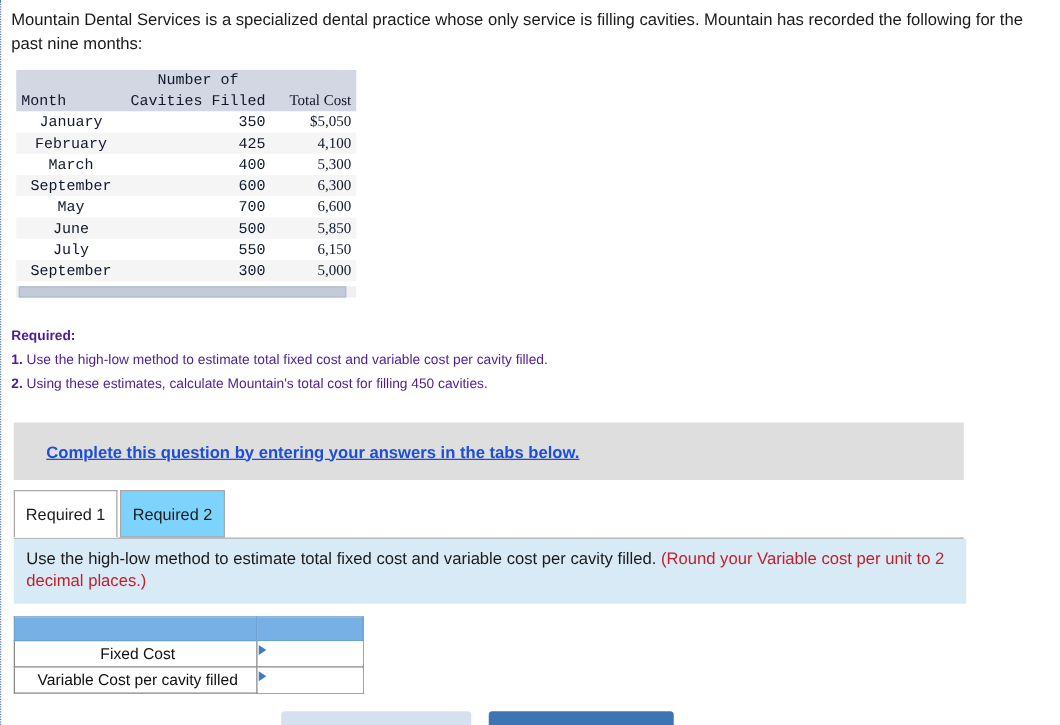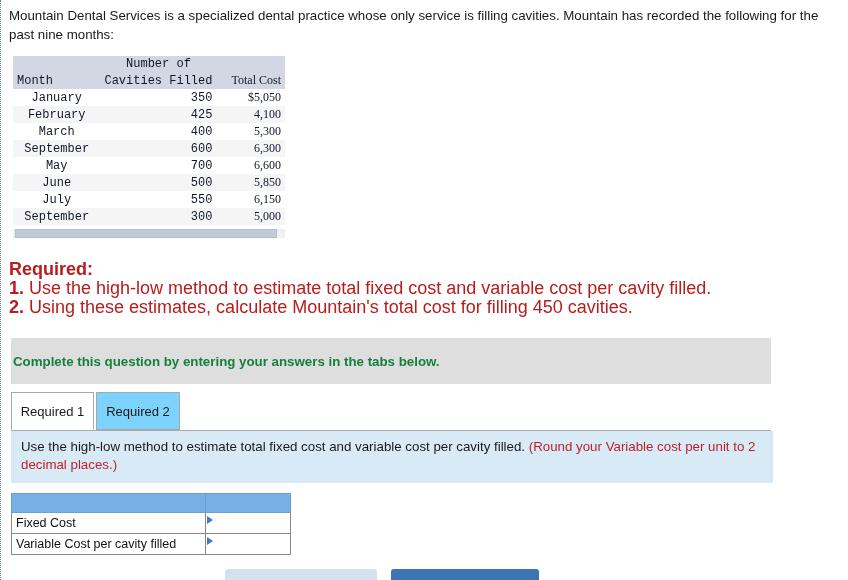--- a/index.html
+++ b/index.html
@@ -90,42 +90,43 @@
     width: 262px;
     height: 9px;
     background: #c3cbd9;
     border: 1px solid #b4bccb;
     box-sizing: border-box;
   }
 
   
   .required-block {
     margin: 22px 0 2px 8px;
-    font-size: 18px;
+    font-size: 11px;
     line-height: 18px;
-    color: #b91c1c;
+    color: #4c1d95;
   }
   .required-block .req-title { font-weight: bold; }
   .required-block .req-line { margin-top: 1px; }
   .required-block .req-num { font-weight: bold; }
 
   
   .grey-bar {
     margin: 22px 0 0 10px;
     width: 760px;
     height: 46px;
     background: #dedede;
     display: flex;
     align-items: center;
   }
   .grey-bar .txt {
-    margin-left: 2px;
+    margin-left: 26px;
     font-weight: bold;
     font-size: 13.3px;
-    color: #15803d;
+    color: #1d4ed8;
+    text-decoration: underline;
   }
 
   
   .tabs {
     margin: 8px 0 0 10px;
     width: 760px;
     height: 39px;
     position: relative;
   }
   .tab {
@@ -181,20 +182,21 @@
   }
   table.ans-table {
     border-collapse: collapse;
     width: 280px;
     font-size: 12.5px;
   }
   table.ans-table td {
     border: 1px solid #878787;
     height: 21px;
     box-sizing: border-box;
+    text-align: center;
   }
   table.ans-table tr.head td {
     background: #77b0e4;
     height: 19px;
     border-color: #6e9fcd;
   }
   td.lbl {
     width: 195px;
     padding-left: 4px;
     color: #111111;

